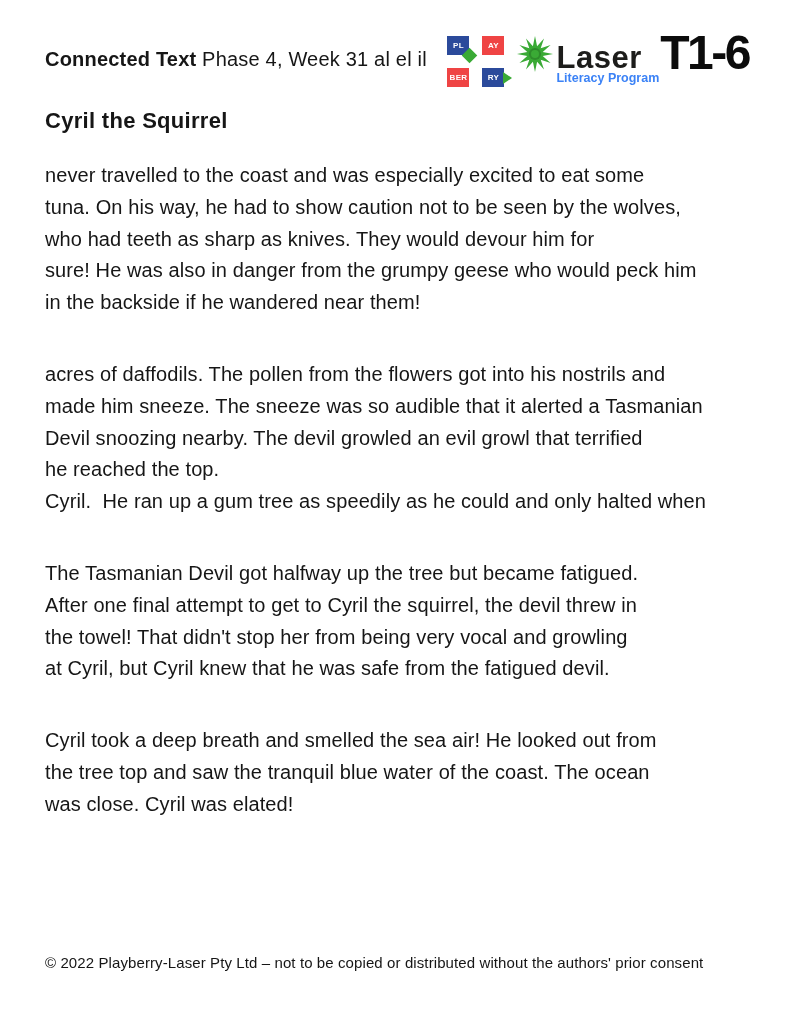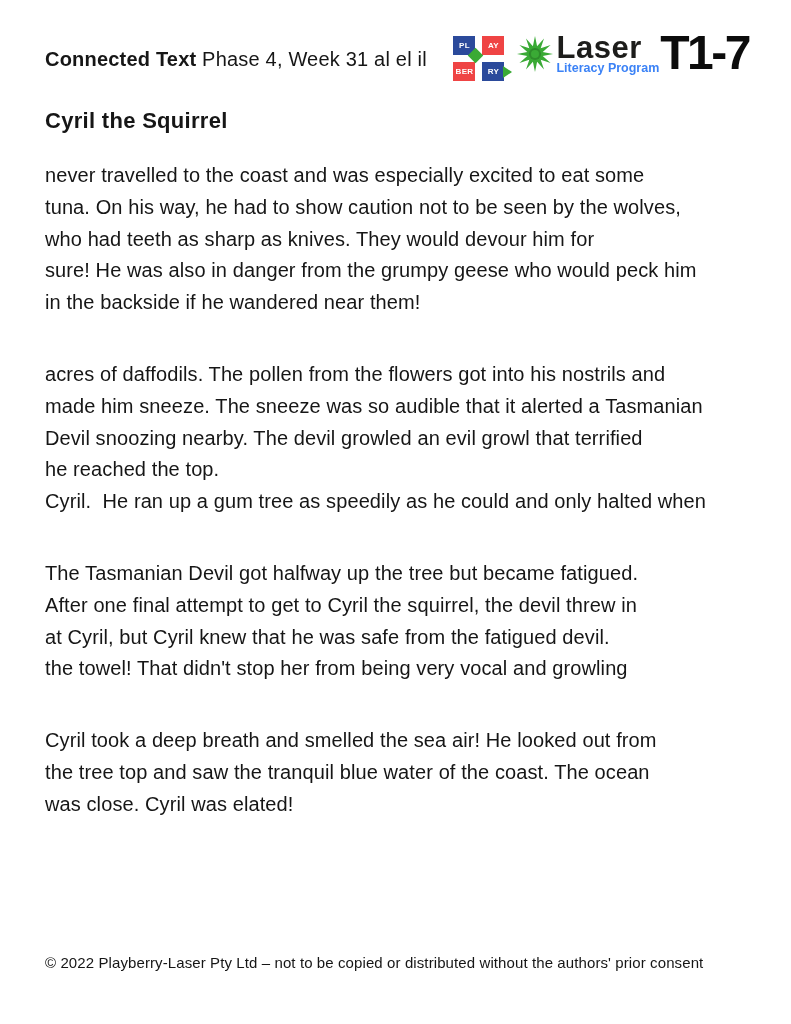--- a/index.html
+++ b/index.html
@@ -17,33 +17,33 @@
     position:absolute;top:30px;left:45px;right:42px;
     display:flex;justify-content:space-between;align-items:flex-start;
   }
   .header-text{font-size:20px;margin-top:18px;letter-spacing:0.2px;}
   .header-text .bold{font-weight:700;}
   
   .logo{display:flex;align-items:flex-start;}
   .puzzle{
     position:relative;margin-top:6px;
     display:grid;grid-template-columns:22px 22px;grid-template-rows:19px 19px;
-    gap:7px;background:#ffffff;
+    gap:13px;background:#ffffff;
   }
   .pz{display:flex;align-items:center;justify-content:center;
       color:#ffffff;font-size:8px;font-weight:700;letter-spacing:0.3px;}
   .pz-tl,.pz-br{background:#2b4a9b;}
   .pz-tr,.pz-bl{background:#ef4444;}
   .pz-center{position:absolute;left:17px;top:14px;width:11px;height:11px;
       background:#3aaa35;transform:rotate(45deg);}
   .pz-arrow{position:absolute;right:-8px;bottom:3px;width:0;height:0;
       border-top:6px solid transparent;border-bottom:6px solid transparent;
       border-left:9px solid #3aaa35;}
   .burst{margin:4px 2px 0 12px;}
-  .laser-block{display:flex;flex-direction:column;margin-top:2px;}
+  .laser-block{display:flex;flex-direction:column;margin-top:12px;}
   .laser-name{font-size:31px;font-weight:700;color:#1d1d1b;line-height:32px;letter-spacing:0.5px;}
   .laser-sub{font-size:12.5px;font-weight:700;color:#3b82f6;margin-top:-3px;white-space:nowrap;}
   .module-code{font-size:48px;font-weight:700;color:#0c0c0c;line-height:46px;
       letter-spacing:-2.5px;margin-left:1px;margin-top:0px;}
   
   .title{position:absolute;top:108px;left:45px;font-size:22px;font-weight:700;letter-spacing:0.3px;}
   .content{position:absolute;top:160px;left:45px;width:712px;}
   .para{margin:0 0 40px 0;}
   .line{font-size:20px;line-height:31.8px;white-space:pre;letter-spacing:0.1px;}
   .footer{position:absolute;top:954px;left:45px;font-size:15px;letter-spacing:0.1px;}
@@ -72,21 +72,21 @@
         <polygon fill="#3aaa35" points="37,20 26.7,22.1 34.6,29 24.7,25.7 28,35.6 21.1,27.7 19,38 16.9,27.7 10,35.6 13.3,25.7 3.4,29 11.3,22.1 1,20 11.3,17.9 3.4,11 13.3,14.3 10,4.4 16.9,12.3 19,2 21.1,12.3 28,4.4 24.7,14.3 34.6,11 26.7,17.9"></polygon>
         <circle fill="#2e8c2b" cx="19" cy="20" r="6"></circle>
         <circle fill="#3aaa35" cx="19" cy="20" r="4"></circle>
       </svg>
 
       <div class="laser-block">
         <span class="laser-name">Laser</span>
         <span class="laser-sub">Literacy Program</span>
       </div>
 
-      <div class="module-code">T1-7</div>
+      <div class="module-code">T1-6</div>
     </div>
   </div>
 
   <div class="title">Cyril the Squirrel</div>
 
   <div class="content">
       <div class="para">
         <div class="line">never travelled to the coast and was especially excited to eat some</div>
         <div class="line">tuna. On his way, he had to show caution not to be seen by the wolves,</div>
         <div class="line">who had teeth as sharp as knives. They would devour him for</div>
@@ -96,22 +96,22 @@
       <div class="para">
         <div class="line">acres of daffodils. The pollen from the flowers got into his nostrils and</div>
         <div class="line">made him sneeze. The sneeze was so audible that it alerted a Tasmanian</div>
         <div class="line">Devil snoozing nearby. The devil growled an evil growl that terrified</div>
         <div class="line">he reached the top.</div>
         <div class="line">Cyril.  He ran up a gum tree as speedily as he could and only halted when</div>
       </div>
       <div class="para">
         <div class="line">The Tasmanian Devil got halfway up the tree but became fatigued.</div>
         <div class="line">After one final attempt to get to Cyril the squirrel, the devil threw in</div>
+        <div class="line">the towel! That didn't stop her from being very vocal and growling</div>
         <div class="line">at Cyril, but Cyril knew that he was safe from the fatigued devil.</div>
-        <div class="line">the towel! That didn't stop her from being very vocal and growling</div>
       </div>
       <div class="para">
         <div class="line">Cyril took a deep breath and smelled the sea air! He looked out from</div>
         <div class="line">the tree top and saw the tranquil blue water of the coast. The ocean</div>
         <div class="line">was close. Cyril was elated!</div>
       </div>
     </div>
 
   <div class="footer">© 2022 Playberry-Laser Pty Ltd – not to be copied or distributed without the authors' prior consent</div>
 

